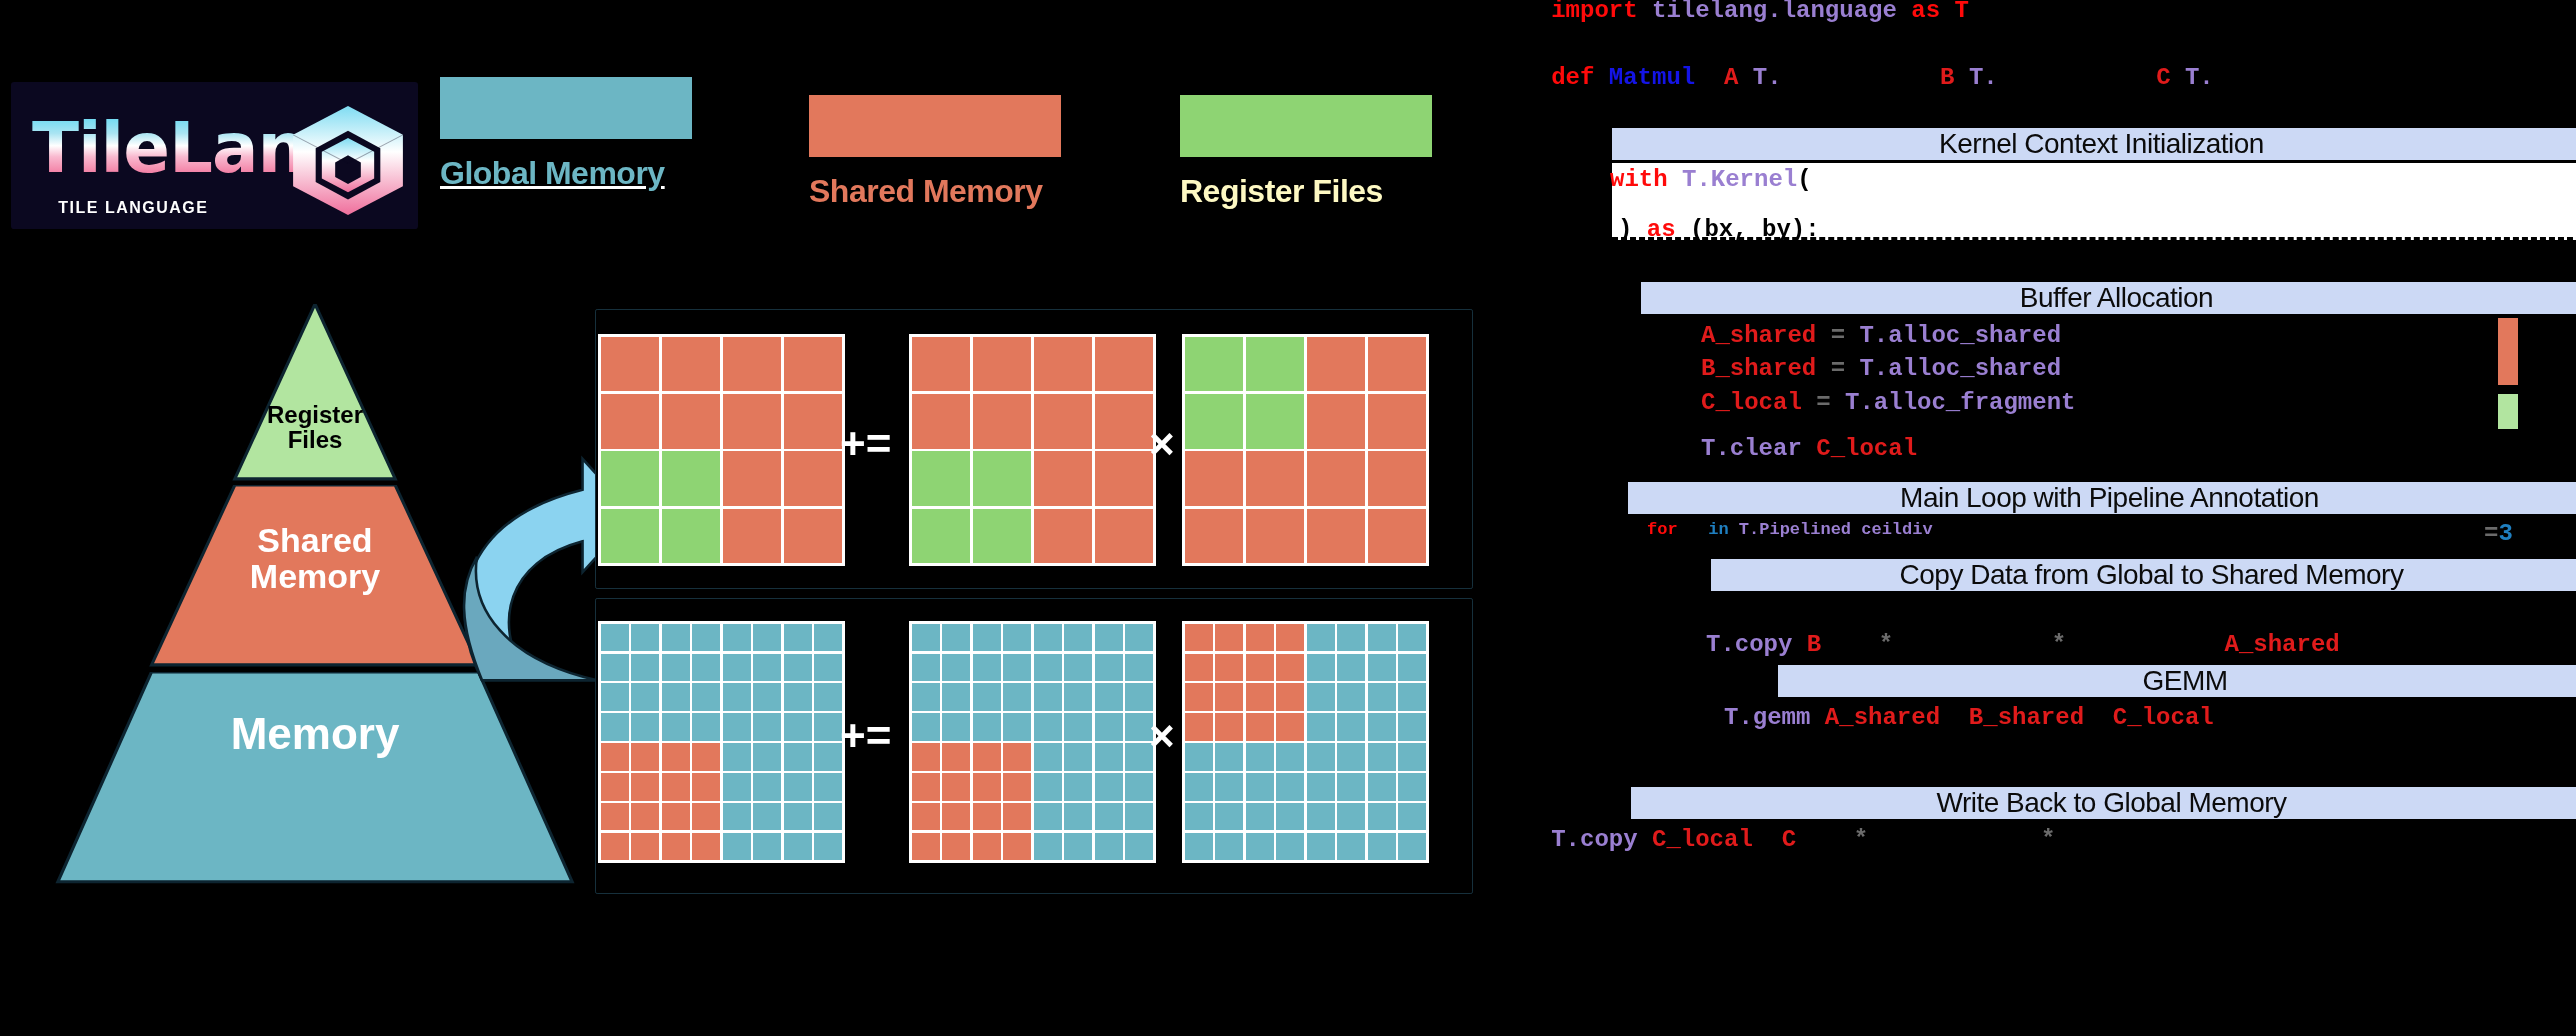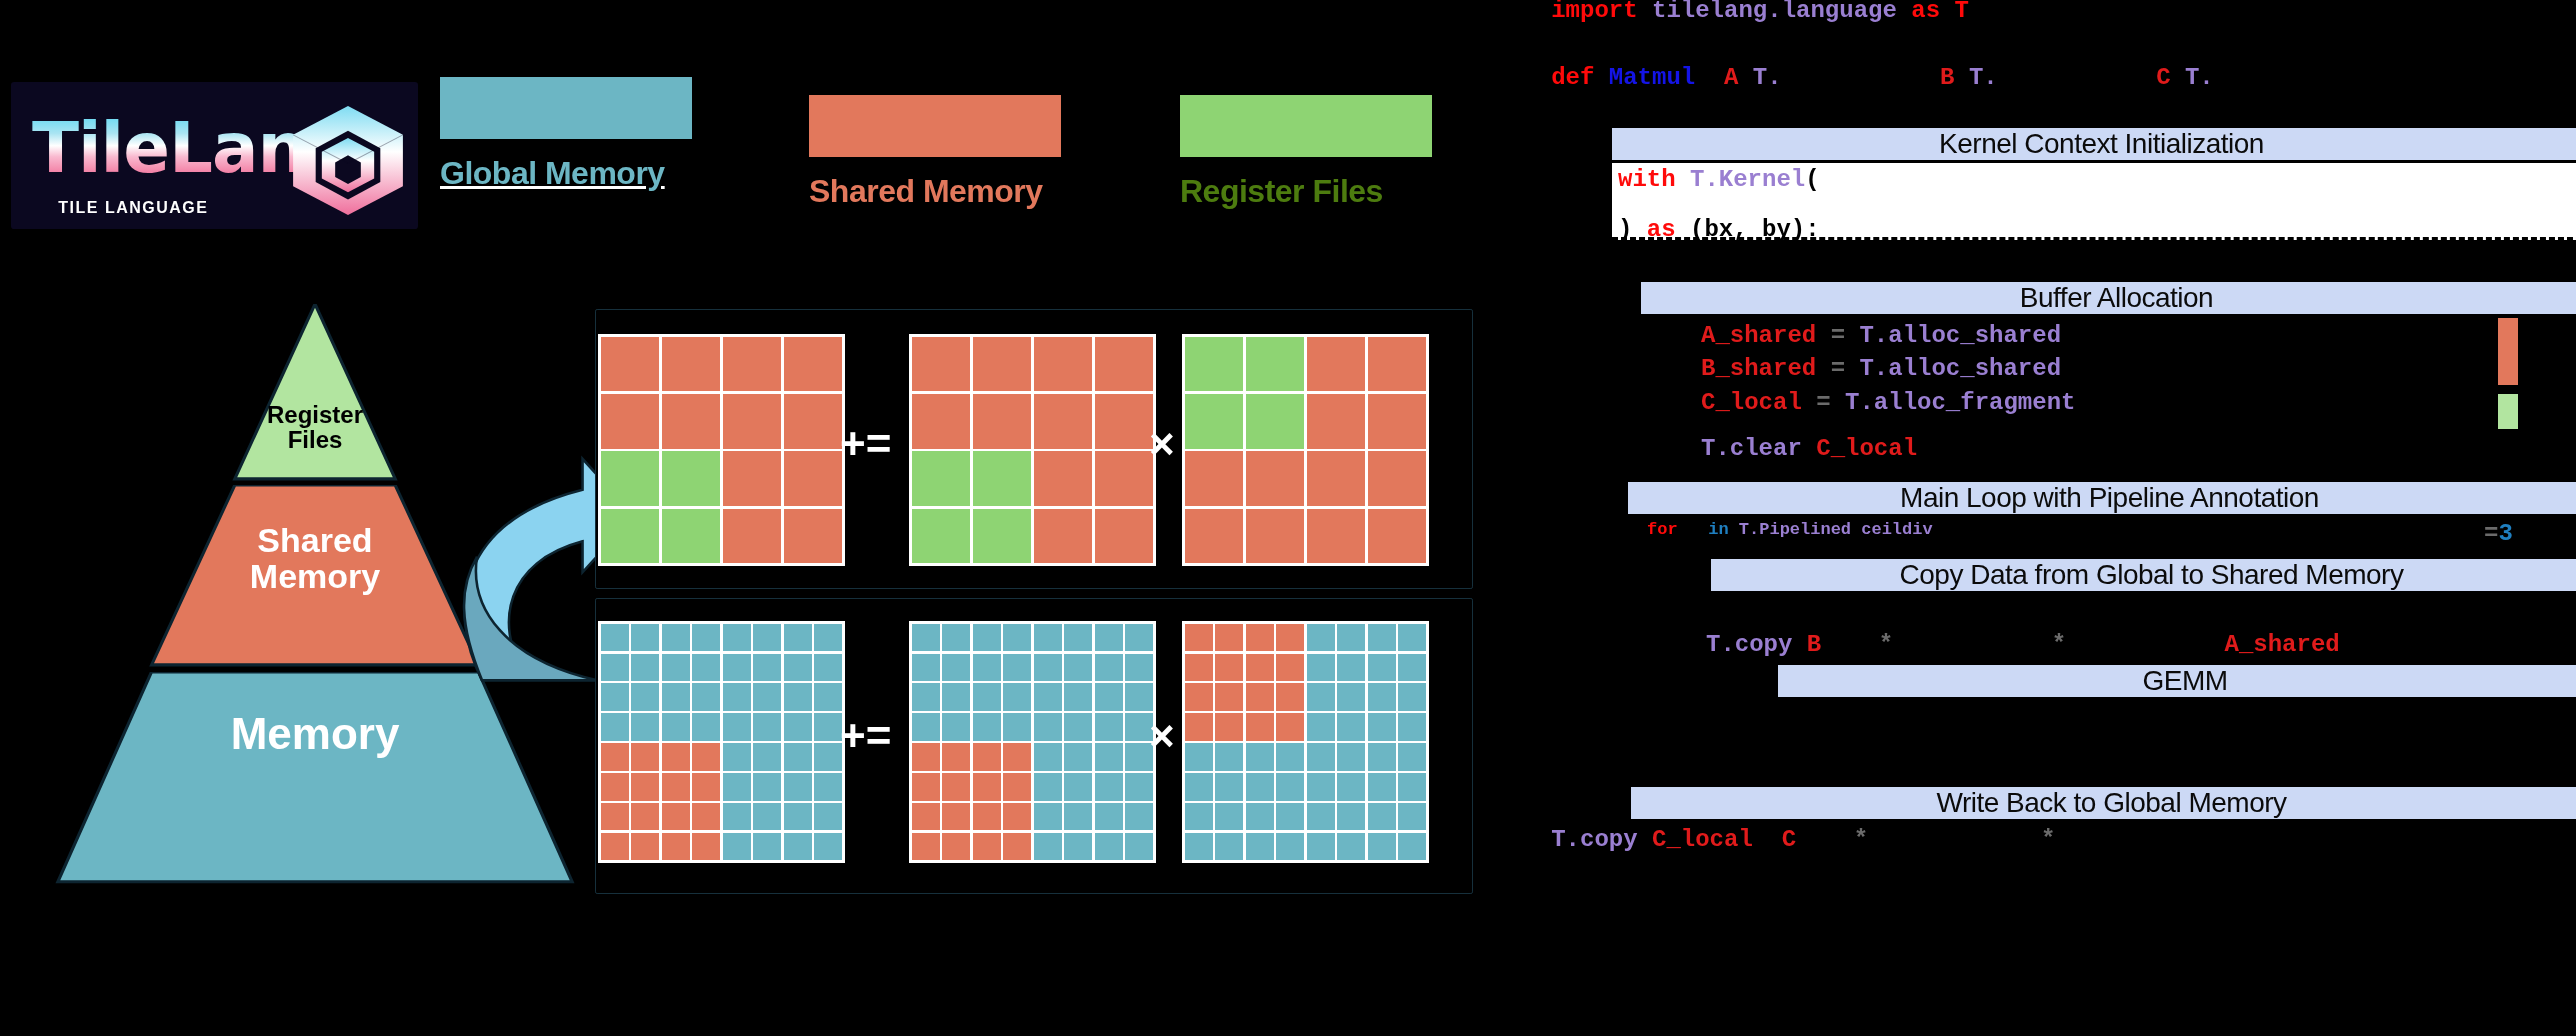--- a/index.html
+++ b/index.html
@@ -75,21 +75,21 @@
 <div class="legend-item" style="left:440px;top:77px;text-decoration:underline;">
   <div class="legend-swatch" style="background: rgb(108, 182, 196);"></div>
   <div class="legend-label" style="color: rgb(108, 182, 196);">Global Memory</div>
 </div>
 <div class="legend-item" style="left:809px;top:95px;">
   <div class="legend-swatch" style="background: rgb(226, 120, 92);"></div>
   <div class="legend-label" style="color: rgb(226, 120, 92);">Shared Memory</div>
 </div>
 <div class="legend-item" style="left:1180px;top:95px;">
   <div class="legend-swatch" style="background: rgb(142, 212, 115);"></div>
-  <div class="legend-label" style="color: #4d7c0f;">Register Files</div>
+  <div class="legend-label" style="color: #fef9c3;">Register Files</div>
 </div>
 
 <div id="pyramid">
 
   <div class="pyr-seg" style="top:0;height:180px;">
     <svg width="526" height="180" style="display:block" viewBox="0 0 1020 350">
       <polygon id="p0" points="510,0 666,340 354,340" stroke="#0d2430" stroke-width="6" fill="#B2E5A0"></polygon>
     </svg>
   </div>
   <div class="pyr-text" style="top: 98px; font-size: 24px; color: rgb(0, 0, 0);">
@@ -383,31 +383,32 @@
     </div>
     <div class="op" style="left: 840px; top: 714px; font-size: 44px;">+=</div>
     <div class="op" style="left: 1149px; top: 714px; font-size: 44px;">×</div>
   </div>
 
 <div id="code-col">
     <div class="code-line" style="left: 5.2px; top: -2.6px; font-size: 24px;"><span class="kw">import</span><span class="mod"> tilelang.language </span><span class="kw">as</span><span class="kw"> T</span></div>
     <div class="code-line" style="left: 5.2px; top: 64px; font-size: 24px;"><span class="kw">def</span><span class="fn"> Matmul</span><span class="var">  A </span><span class="mod">T.</span><span class="plain">         </span><span class="var">  B </span><span class="mod">T.</span><span class="plain">         </span><span class="var">  C </span><span class="mod">T.</span></div>
     <div class="section-bar" style="left: 66px; top: 128px; width: 979px; height: 32px; font-size: 28px; line-height: 32px; background: rgb(204, 217, 245);">Kernel Context Initialization</div>
     <div id="kernel-box" style="position: absolute; left: 66px; top: 163px; width: 979px; height: 77px; background: rgb(255, 255, 255); border-bottom: 3.6px dashed rgb(0, 0, 0); box-sizing: border-box;"></div>
-    <div class="code-line" style="left: 72px; top: 166px; font-size: 24px;"><span class="kw">with</span><span class="mod"> T.Kernel</span><span class="plain">(</span></div>
+    <div class="code-line" style="left: 64px; top: 166px; font-size: 24px;"><span class="kw">with</span><span class="mod"> T.Kernel</span><span class="plain">(</span></div>
     <div class="code-line" style="left: 72px; top: 216px; font-size: 24px;"><span class="plain">) </span><span class="kw">as</span><span class="plain"> (bx, by):</span></div>
     <div class="section-bar" style="left: 95px; top: 282px; width: 951px; height: 32px; font-size: 28px; line-height: 32px; background: rgb(204, 217, 245);">Buffer Allocation</div>
     <div class="code-line" style="left: 155px; top: 322px; font-size: 24px;"><span class="var">A_shared </span><span class="op2">=</span><span class="mod"> T.alloc_shared</span></div>
     <div class="code-line" style="left: 155px; top: 355px; font-size: 24px;"><span class="var">B_shared </span><span class="op2">=</span><span class="mod"> T.alloc_shared</span></div>
     <div class="code-line" style="left: 155px; top: 389px; font-size: 24px;"><span class="var">C_local </span><span class="op2">=</span><span class="mod"> T.alloc_fragment</span></div>
     <div class="code-line" style="left: 155px; top: 435px; font-size: 24px;"><span class="mod">T.clear</span><span class="var"> C_local</span></div>
     <div class="section-bar" style="left: 82px; top: 482px; width: 963px; height: 32px; font-size: 28px; line-height: 32px; background: rgb(204, 217, 245);">Main Loop with Pipeline Annotation</div>
     <div class="code-line" style="left: 101px; top: 520px; font-size: 17px;"><span class="kw">for</span><span class="plain">   </span><span class="kwblue">in</span><span class="mod"> T.Pipelined</span><span class="mod"> ceildiv</span></div>
     <div class="code-line" style="left: 938px; top: 520px; font-size: 24px;"><span class="op2">=</span><span class="num">3</span></div>
     <div class="section-bar" style="left: 165px; top: 559px; width: 881px; height: 32px; font-size: 28px; line-height: 32px; background: rgb(204, 217, 245);">Copy Data from Global to Shared Memory</div>
     <div class="code-line" style="left: 160px; top: 631px; font-size: 24px;"><span class="mod">T.copy</span><span class="var"> B</span><span class="op2">    *</span><span class="op2">           *</span><span class="var">           A_shared</span></div>
     <div class="section-bar" style="left: 232px; top: 665px; width: 814px; height: 32px; font-size: 28px; line-height: 32px; background: rgb(204, 217, 245);">GEMM</div>
+    <div class="code-line" style="left: 178px; top: 704px; font-size: 24px;"><span class="mod">T.gemm</span><span class="var"> A_shared  B_shared  C_local</span></div>
     <div class="section-bar" style="left: 85px; top: 787px; width: 961px; height: 32px; font-size: 28px; line-height: 32px; background: rgb(204, 217, 245);">Write Back to Global Memory</div>
     <div class="code-line" style="left: 5.2px; top: 826px; font-size: 24px;"><span class="mod">T.copy</span><span class="var"> C_local  C</span><span class="op2">    *</span><span class="op2">            *</span></div>
     <div class="bar-marker" style="left: 951px; top: 317px; width: 19.6px; height: 67px; background: rgb(226, 120, 92);"></div>
     <div class="bar-marker" style="left: 951px; top: 393px; width: 19.6px; height: 35px; background: rgb(178, 229, 160);"></div>
   </div>
 
 
 </body></html>

